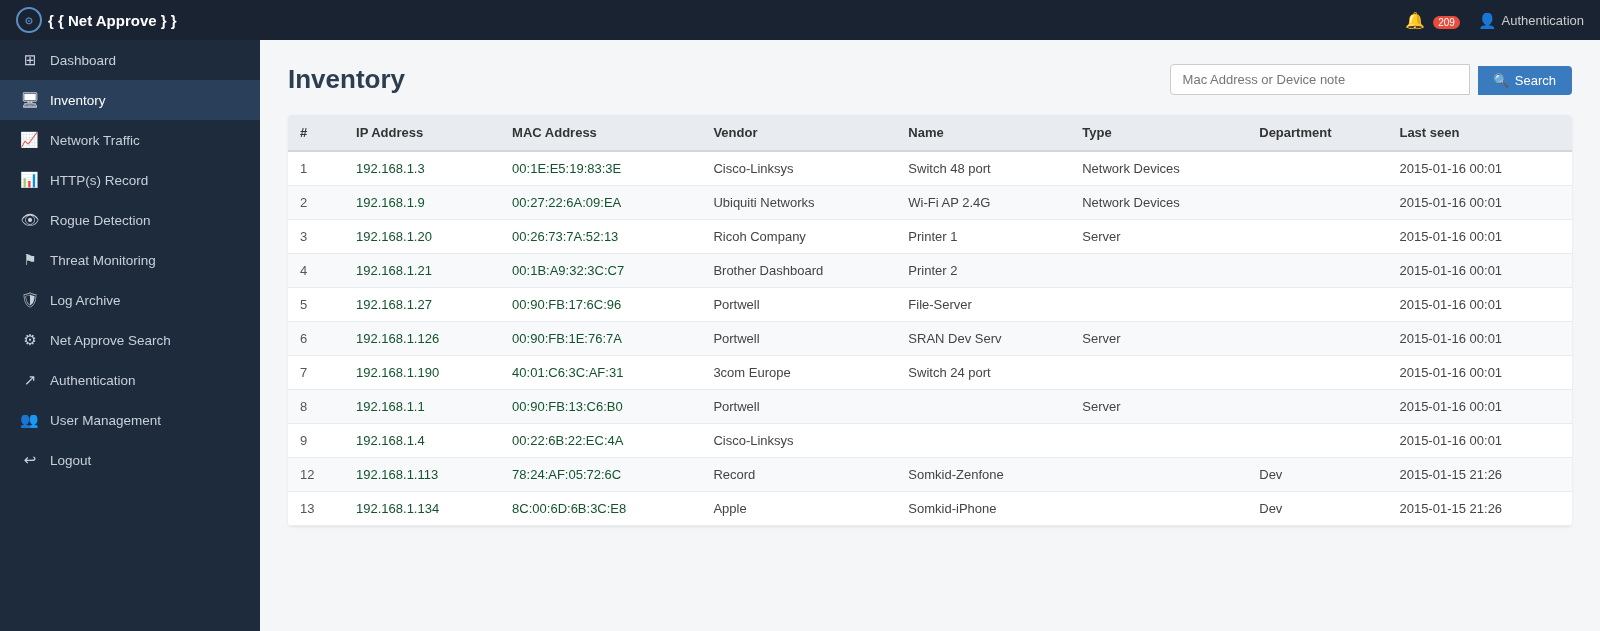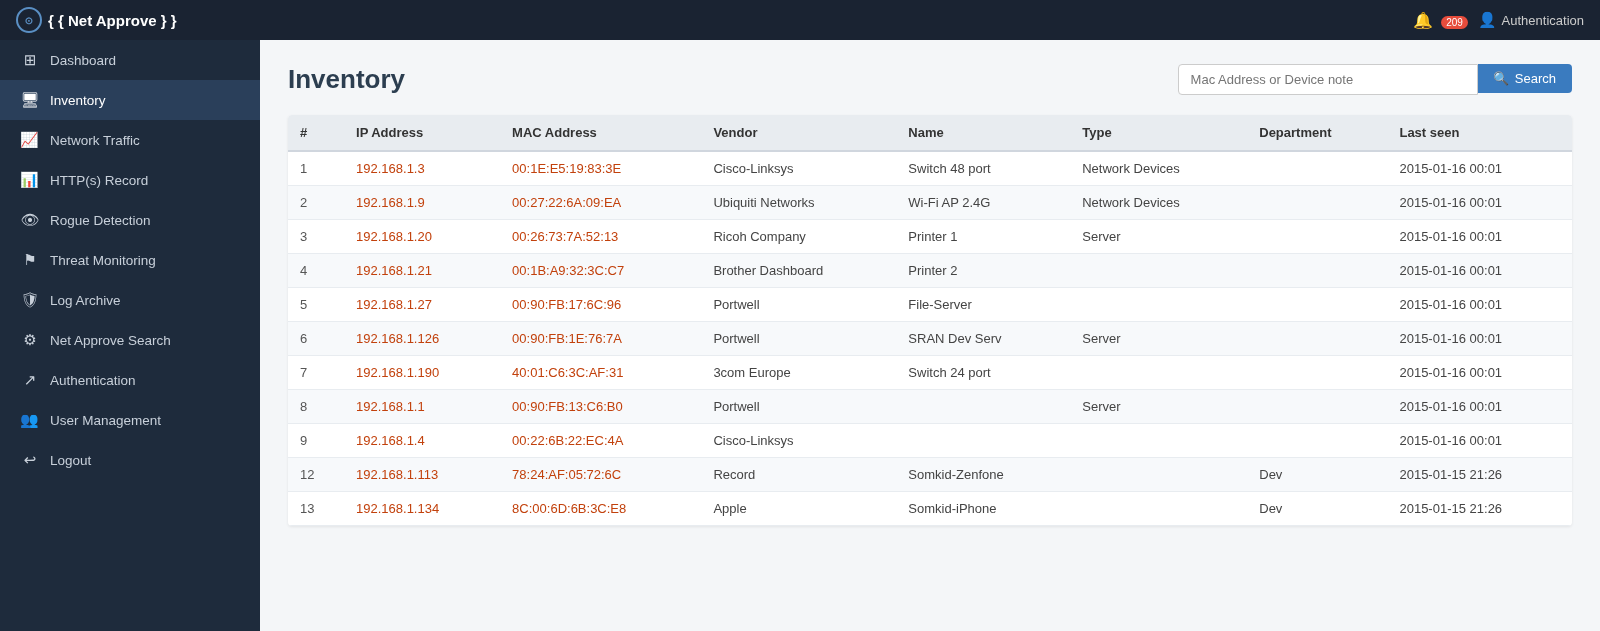--- a/index.html
+++ b/index.html
@@ -30,22 +30,22 @@
       border-radius: 50%;
       display: flex;
       align-items: center;
       justify-content: center;
       font-size: 10px;
       color: #5a8fc4;
     }
     .topbar-right {
       margin-left: auto;
       display: flex;
-      align-items: center;
-      gap: 10px;
+      align-items: flex-end;
+      gap: 18px;
     }
     .topbar-bell {
       position: relative;
       cursor: pointer;
     }
     .topbar-bell-icon { font-size: 16px; color: #ccc; }
     .topbar-badge {
       background: #e74c3c;
       color: #fff;
       font-size: 10px;
@@ -94,22 +94,22 @@
       margin-bottom: 20px;
     }
     .main-title {
       font-size: 26px;
       font-weight: 600;
       color: #2c3e50;
       flex: 1;
     }
     .search-area {
       display: flex;
-      align-items: flex-start;
-      gap: 0;
+      align-items: flex-end;
+      gap: 8px;
     }
     .search-input {
       width: 300px;
       padding: 7px 12px;
       border: 1px solid #ccc;
       border-radius: 4px 0 0 4px;
       font-size: 13px;
       outline: none;
       background: #fff;
       color: #555;
@@ -150,21 +150,21 @@
     .inventory-table tbody tr {
       border-bottom: 1px solid #e8ecf0;
     }
     .inventory-table tbody tr:nth-child(even) { background: #f7f9fb; }
     .inventory-table tbody td {
       padding: 9px 12px;
       font-size: 13px;
       color: #444;
     }
     .inventory-table tbody td.row-num { color: #555; }
-    .link-blue { color: #c2410c; cursor: pointer; text-decoration: none; }
+    .link-blue { color: #14532d; cursor: pointer; text-decoration: none; }
   </style>
 </head>
 <body>
 
 <div class="topbar">
   <div class="topbar-logo">
     <div class="logo-icon">⊙</div>
     <span>{ { Net Approve } }</span>
   </div>
   <div class="topbar-right">

